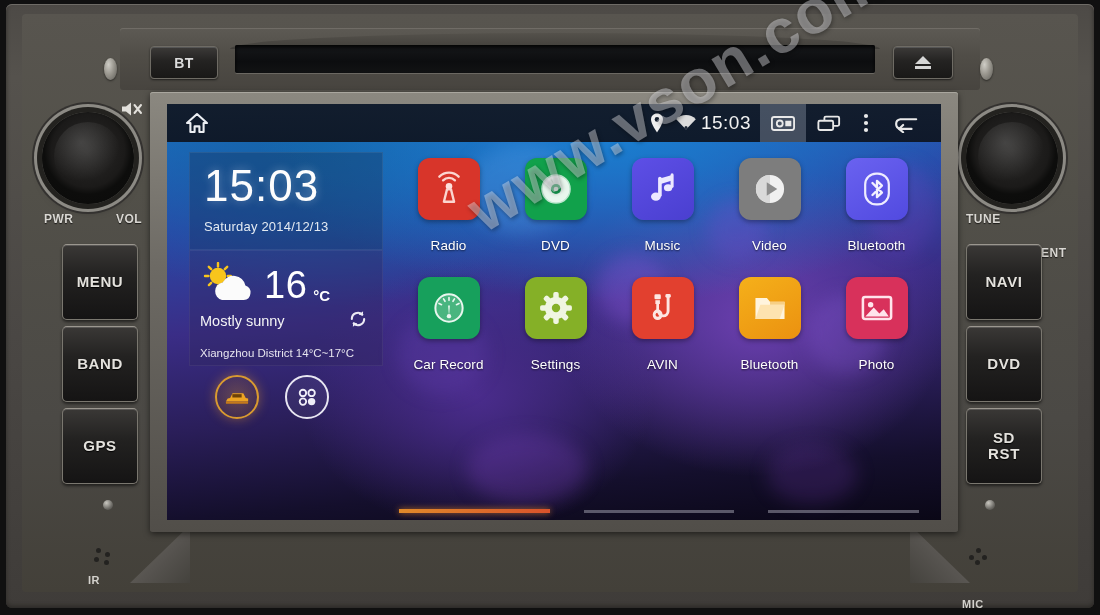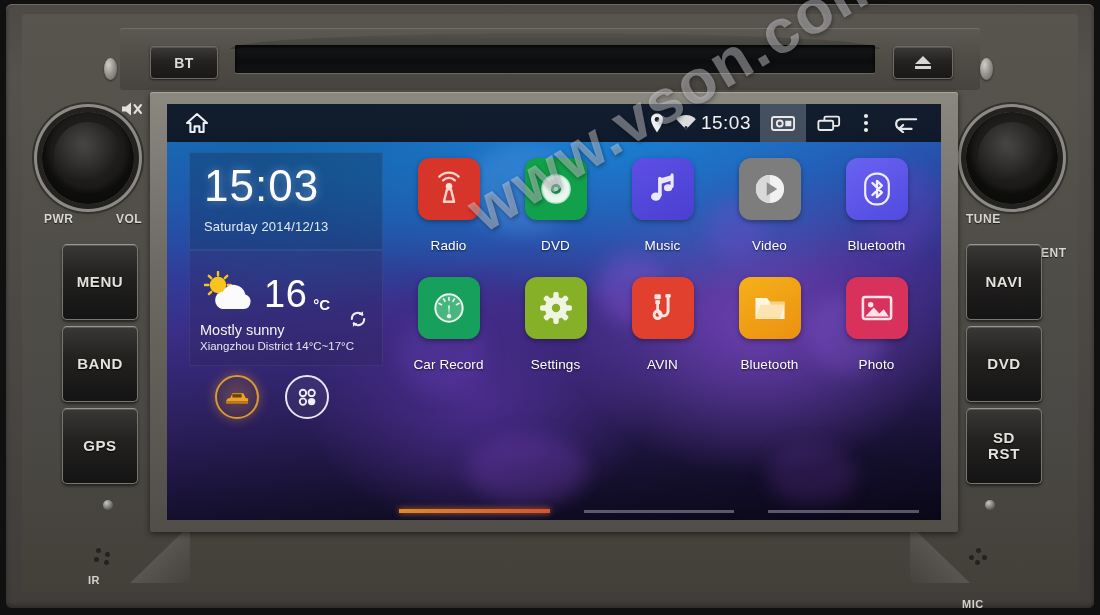--- a/index.html
+++ b/index.html
@@ -132,26 +132,26 @@
   .widget-col{position:absolute;left:22px;top:48px;width:194px;}
   .clock-card{position:relative;width:194px;height:98px;
     background:rgba(20,40,72,.30);border:1px solid rgba(255,255,255,.07);box-sizing:border-box;
     padding:8px 0 0 14px;}
   .clock-time{color:#fdfdfd;font-size:44px;line-height:50px;font-weight:300;letter-spacing:1px;
     text-shadow:0 0 10px rgba(255,255,255,.35);}
   .clock-date{color:#e3eaf2;font-size:13px;margin-top:8px;letter-spacing:.2px;}
 
   .weather-card{position:relative;width:194px;height:116px;
     background:rgba(48,38,92,.34);border:1px solid rgba(255,255,255,.06);box-sizing:border-box;
-    padding:17px 0 0 10px;}
+    padding:8px 0 0 10px;}
   .wx-top{display:flex;align-items:center;gap:6px;height:52px;}
   .wx-temp{color:#ffffff;font-size:38px;font-weight:300;line-height:40px;letter-spacing:.5px;}
   .wx-unit{color:#ffffff;font-size:15px;font-weight:bold;align-self:flex-end;padding-bottom:7px;}
   .wx-cond{color:#f4f4f6;font-size:14.5px;margin-top:2px;}
-  .wx-loc{color:#e6e4ee;font-size:11.5px;line-height:13px;margin-top:2px;width:172px;}
+  .wx-loc{color:#e6e4ee;font-size:11.5px;line-height:13px;margin-top:18px;width:172px;}
   .wx-refresh{position:absolute;right:14px;top:58px;width:20px;height:20px;color:#eceaf4;}
 
   .dock{position:relative;width:194px;height:62px;display:flex;align-items:center;gap:26px;padding-left:26px;box-sizing:border-box;}
   .dock-btn{width:40px;height:40px;border-radius:50%;display:flex;align-items:center;justify-content:center;}
   .dock-car{border:2px solid #d99a30;background:radial-gradient(circle at 50% 50%,rgba(224,150,35,.30),rgba(120,70,10,.12));
     box-shadow:0 0 12px rgba(230,150,40,.45);}
   .dock-apps{border:2px solid #e8e6f2;background:rgba(255,255,255,.05);}
 
   
   .appgrid{position:absolute;left:228px;top:54px;width:536px;}

